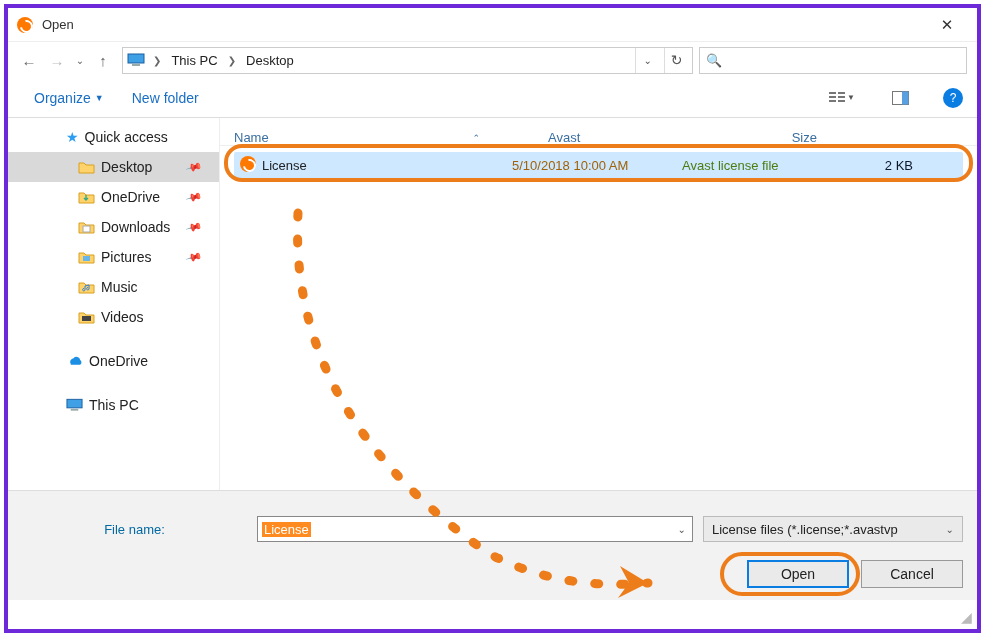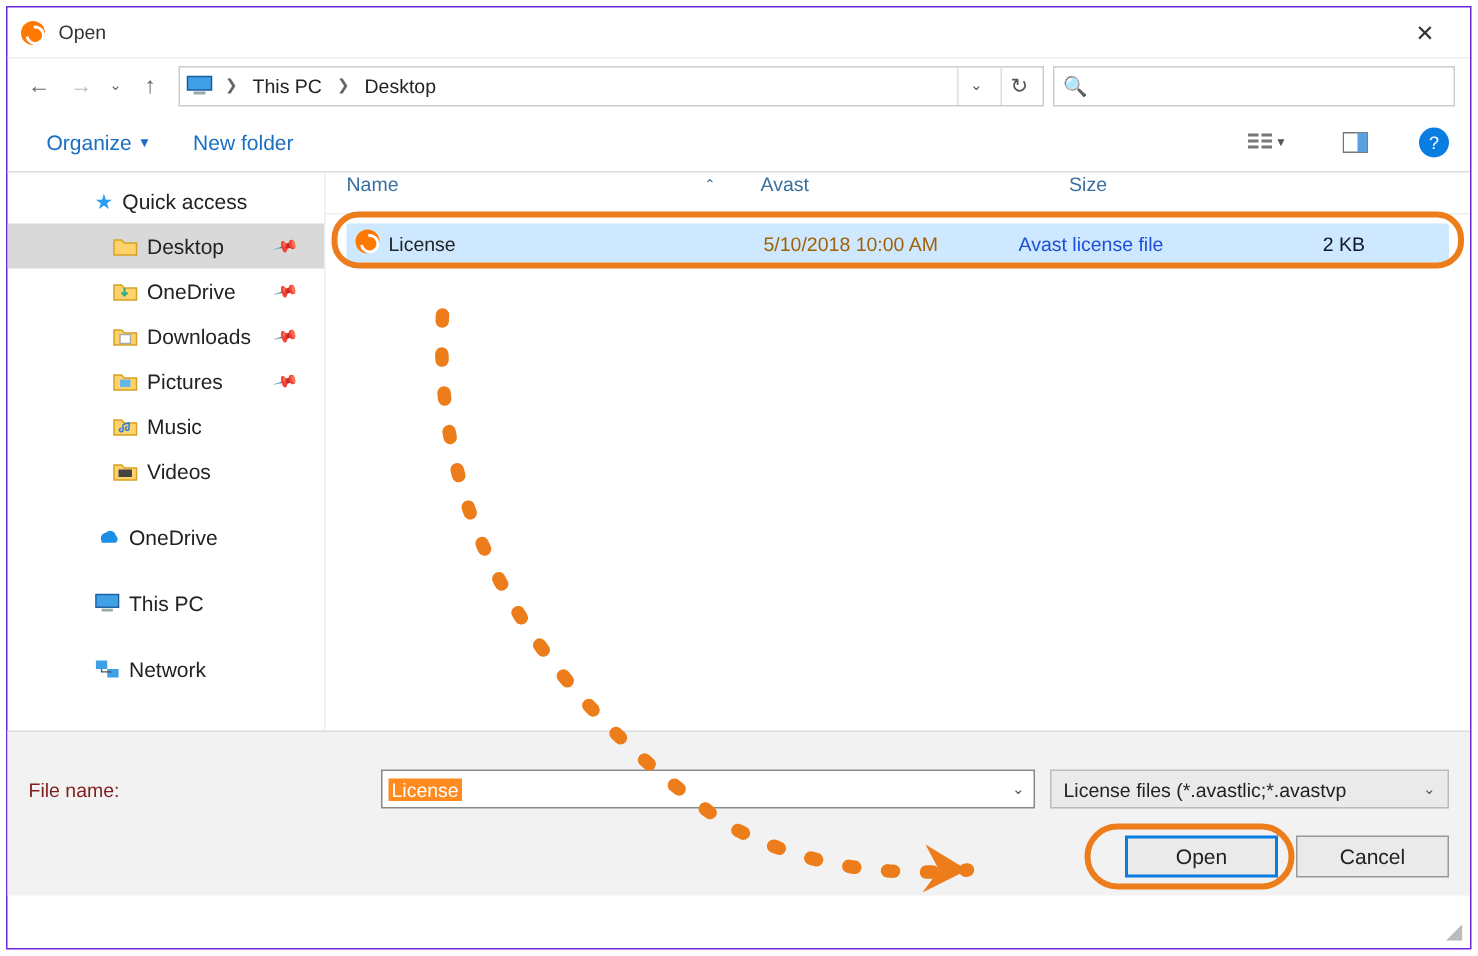--- a/index.html
+++ b/index.html
@@ -8,21 +8,21 @@
       box-sizing: border-box;
       font-family: "Segoe UI", Tahoma, sans-serif;
     }
     body {
       background: #fff;
       padding: 4px;
     }
     .window {
       width: 977px;
       height: 629px;
-      border: 1px solid #6d28d9;
+      border: 4px solid #6d28d9;
       background: #fff;
       position: relative;
     }
     
     .titlebar {
       height: 34px;
       display: flex;
       align-items: center;
       padding: 0 10px 0 8px;
       border-bottom: 1px solid #eee;
@@ -208,25 +208,26 @@
       transform: rotate(30deg);
     }
     
     .filelist {
       flex: 1;
       position: relative;
     }
     .columns {
       display: flex;
       height: 28px;
-      align-items: flex-start;
+      align-items: flex-end;
       border-bottom: 1px solid #eee;
       color: #3a6fa0;
       font-size: 13px;
       padding-right: 14px;
+      gap: 38px;
     }
     .col-name { flex: 0 0 290px; padding-left: 14px; display:flex; align-items:center; gap:20px;}
     .col-date { flex: 0 0 170px; }
     .col-type { flex: 0 0 145px; }
     .col-size { flex: 0 0 96px; text-align: right; padding-right: 10px;}
     .sort-caret { font-size: 9px; color: #3a6fa0; margin-left: auto; margin-right: 30px;}
     .file-row {
       display: flex;
       height: 26px;
       align-items: center;
@@ -255,23 +256,23 @@
       padding: 25px 14px 10px 14px;
       background: #f2f2f2;
     }
     .file-name-row {
       display: flex;
       align-items: center;
       gap: 10px;
     }
     .file-name-label {
       font-size: 13px;
-      color: #7f1d1d;
+      color: #0369a1;
       width: 225px;
-      text-align: left;
+      text-align: center;
     }
     .file-name-input {
       flex: 0 0 436px;
       height: 26px;
       border: 1px solid #888;
       background: #fff;
       display: flex;
       align-items: center;
       padding: 0 6px 0 4px;
     }
@@ -508,65 +509,55 @@
       </div>
       <div class="side-item lvl1" style="margin-top:14px">
         <span class="folder-icon">
           <svg width="18" height="14" viewBox="0 0 18 14">
               <rect x="1" y="1" width="16" height="9" fill="#3fa0e6" stroke="#1a5ea0"></rect>
               <rect x="5" y="11" width="8" height="2" fill="#9aa"></rect>
             </svg>
         </span>
         <span>This PC</span>
       </div>
-      <div class="side-item lvl1" style="margin-top:14px">
-        <span class="folder-icon">
-          <svg width="18" height="14" viewBox="0 0 18 14">
-              <rect x="1" y="1" width="8" height="6" fill="#3fa0e6"></rect>
-              <rect x="9" y="7" width="8" height="6" fill="#3fa0e6"></rect>
-              <path d="M5 7v2h7" stroke="#555" fill="none"></path>
-            </svg>
-        </span>
-        <span>Network</span>
-      </div>
     </div>
 
     <div class="filelist">
       <div class="columns">
         <div class="col-name">
           <span>Name</span>
           <span class="sort-caret">⌃</span>
         </div>
         <div class="col-type">Avast</div>
         <div class="col-size">Size</div>
       </div>
 
       <div class="file-row">
         <div class="col-name" style="flex:0 0 278px">
           <span><span class="avast-mini"></span></span>
           <span>License</span>
         </div>
         <div class="col-date" style="color:#a16207">5/10/2018 10:00 AM</div>
-        <div class="col-type" style="color:#1d4ed8">Avast license file</div>
+        <div class="col-type" style="color:#4d7c0f">Avast license file</div>
         <div class="col-size" style="color:#0f172a">2 KB</div>
       </div>
 
       <div class="highlight-file"></div>
     </div>
   </div>
 
   <div class="footer">
     <div class="file-name-row">
       <span class="file-name-label">File name:</span>
       <div class="file-name-input">
         <span class="sel">License</span>
         <span class="caret">⌄</span>
       </div>
       <div class="filter-select">
-        <span>License files (*.avastlic;*.avastvp</span>
+        <span>License files (*.license;*.avastvp</span>
         <span class="caret">⌄</span>
       </div>
     </div>
     <div class="button-row">
       <div class="btn primary">Open</div>
       <div class="btn">Cancel</div>
       <div class="highlight-open"></div>
     </div>
   </div>
 

